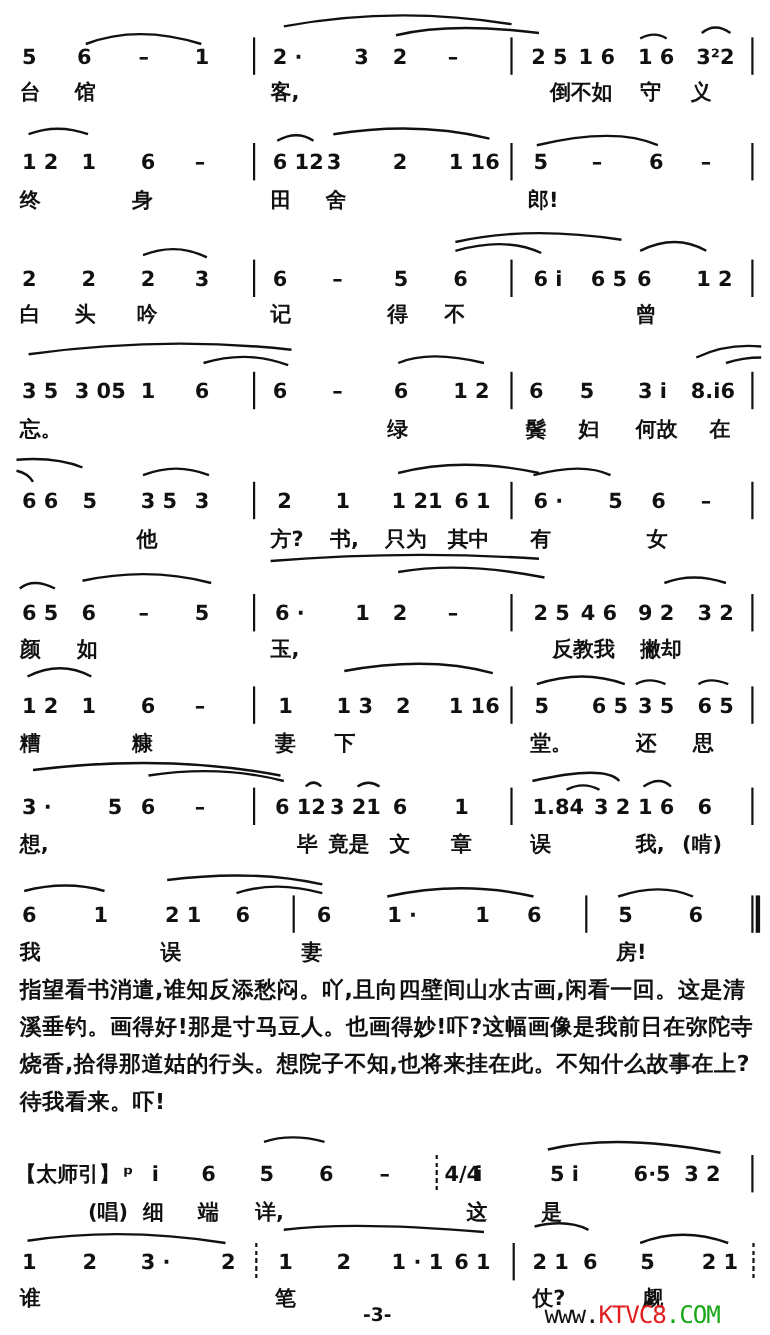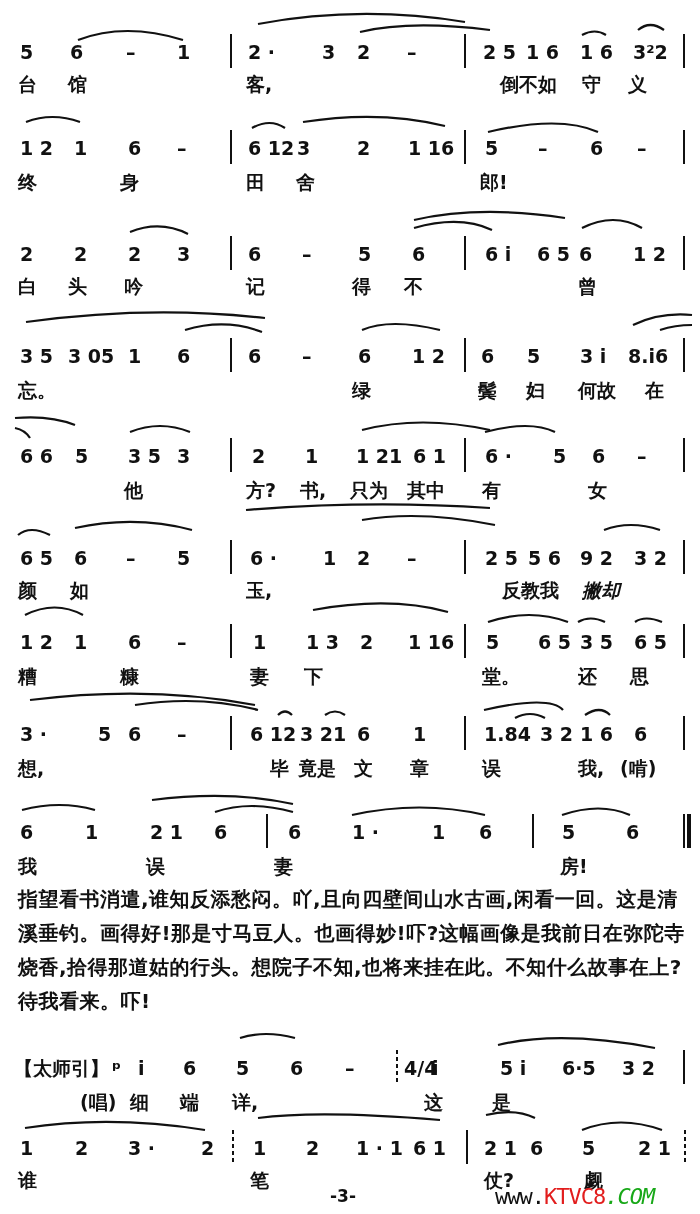--- a/index.html
+++ b/index.html
@@ -13,21 +13,21 @@
   .bar { position: absolute; width: 2px; background: #111; height: 34px; }
   .bar.dashed { background: repeating-linear-gradient(#111 0 4px, transparent 4px 7px); }
   .bar.final { width: 6px; border-left: 2px solid #111; background: transparent; }
   .bar.final::after { content: ""; position: absolute; left: 2px; top: 0; width: 4px; height: 100%; background:#111; }
   svg.slurs { position: absolute; left: 0; top: 0; overflow: visible; }
   svg.slurs path { fill: none; stroke: #111; stroke-width: 2.2; }
   .prose { position: absolute; left: 18px; width: 670px; font-weight: bold; font-size: 20px;
            line-height: 34px; letter-spacing: 0.5px; font-family: "DejaVu Sans", sans-serif; }
   .pagenum { position: absolute; left: 330px; top: 1186px; font-size: 17px; font-weight: bold; }
   .watermark { position: absolute; left: 495px; top: 1184px; font-size: 22px; font-family: "DejaVu Sans Mono", monospace; letter-spacing: -1px; }
-  .wm-a { color: #111; } .wm-b { color: #e21d1d; } .wm-c { color: #18a818; font-style: italic; }
+  .wm-a { color: #111; } .wm-b { color: #e21d1d; } .wm-c { color: #18a818; }
 </style>
 </head>
 <body>
 
 <div class="page" id="page">
   <svg class="slurs" width="700" height="1214">
     <path d="M78 40 Q125 22 183 40"></path>
     <path d="M258 24 Q360 5 465 22"></path>
     <path d="M360 32 Q410 20 490 30"></path>
     <path d="M582 35 Q595 28 606 35"></path>
@@ -187,28 +187,28 @@
     <div class="bar" style="left: 683px; top: 438px;"></div>
     <div class="tok" style="left: 20px; top: 548px;">6 5</div>
     <div class="tok" style="left: 74px; top: 548px;">6</div>
     <div class="tok" style="left: 126px; top: 548px;">–</div>
     <div class="tok" style="left: 177px; top: 548px;">5</div>
     <div class="tok" style="left: 250px; top: 548px;">6 ·</div>
     <div class="tok" style="left: 323px; top: 548px;">1</div>
     <div class="tok" style="left: 357px; top: 548px;">2</div>
     <div class="tok" style="left: 407px; top: 548px;">–</div>
     <div class="tok" style="left: 485px; top: 548px;">2 5</div>
-    <div class="tok" style="left: 528px; top: 548px;">5 6</div>
+    <div class="tok" style="left: 528px; top: 548px;">4 6</div>
     <div class="tok" style="left: 580px; top: 548px;">9 2</div>
     <div class="tok" style="left: 634px; top: 548px;">3 2</div>
     <div class="lyr" style="left: 18px; top: 580px;">颜</div>
     <div class="lyr" style="left: 70px; top: 580px;">如</div>
     <div class="lyr" style="left: 246px; top: 580px;">玉,</div>
     <div class="lyr" style="left: 502px; top: 580px;">反教我</div>
-    <div class="lyr" style="left: 582px; top: 580px; font-style: italic;">撇却</div>
+    <div class="lyr" style="left: 582px; top: 580px;">撇却</div>
     <div class="bar" style="left: 230px; top: 540px;"></div>
     <div class="bar" style="left: 464px; top: 540px;"></div>
     <div class="bar" style="left: 683px; top: 540px;"></div>
     <div class="tok" style="left: 20px; top: 632px;">1 2</div>
     <div class="tok" style="left: 74px; top: 632px;">1</div>
     <div class="tok" style="left: 128px; top: 632px;">6</div>
     <div class="tok" style="left: 177px; top: 632px;">–</div>
     <div class="tok" style="left: 253px; top: 632px;">1</div>
     <div class="tok" style="left: 306px; top: 632px;">1 3</div>
     <div class="tok" style="left: 360px; top: 632px;">2</div>
@@ -270,21 +270,21 @@
     <div class="tok" style="left: 14px; top: 1058px;">【太师引】</div>
     <div class="tok" style="left: 112px; top: 1058px;">ᵖ</div>
     <div class="tok" style="left: 138px; top: 1058px;">i</div>
     <div class="tok" style="left: 183px; top: 1058px;">6</div>
     <div class="tok" style="left: 236px; top: 1058px;">5</div>
     <div class="tok" style="left: 290px; top: 1058px;">6</div>
     <div class="tok" style="left: 345px; top: 1058px;">–</div>
     <div class="tok" style="left: 404px; top: 1058px;">4/4</div>
     <div class="tok" style="left: 432px; top: 1058px;">i</div>
     <div class="tok" style="left: 500px; top: 1058px;">5 i</div>
-    <div class="tok" style="left: 562px; top: 1058px;">6·5</div>
+    <div class="tok" style="left: 576px; top: 1058px;">6·5</div>
     <div class="tok" style="left: 622px; top: 1058px;">3 2</div>
     <div class="lyr" style="left: 80px; top: 1092px;">(唱)</div>
     <div class="lyr" style="left: 130px; top: 1092px;">细</div>
     <div class="lyr" style="left: 180px; top: 1092px;">端</div>
     <div class="lyr" style="left: 232px; top: 1092px;">详,</div>
     <div class="lyr" style="left: 424px; top: 1092px;">这</div>
     <div class="lyr" style="left: 492px; top: 1092px;">是</div>
     <div class="bar dashed" style="left: 396px; top: 1050px;"></div>
     <div class="bar" style="left: 683px; top: 1050px;"></div>
     <div class="tok" style="left: 20px; top: 1138px;">1</div>

